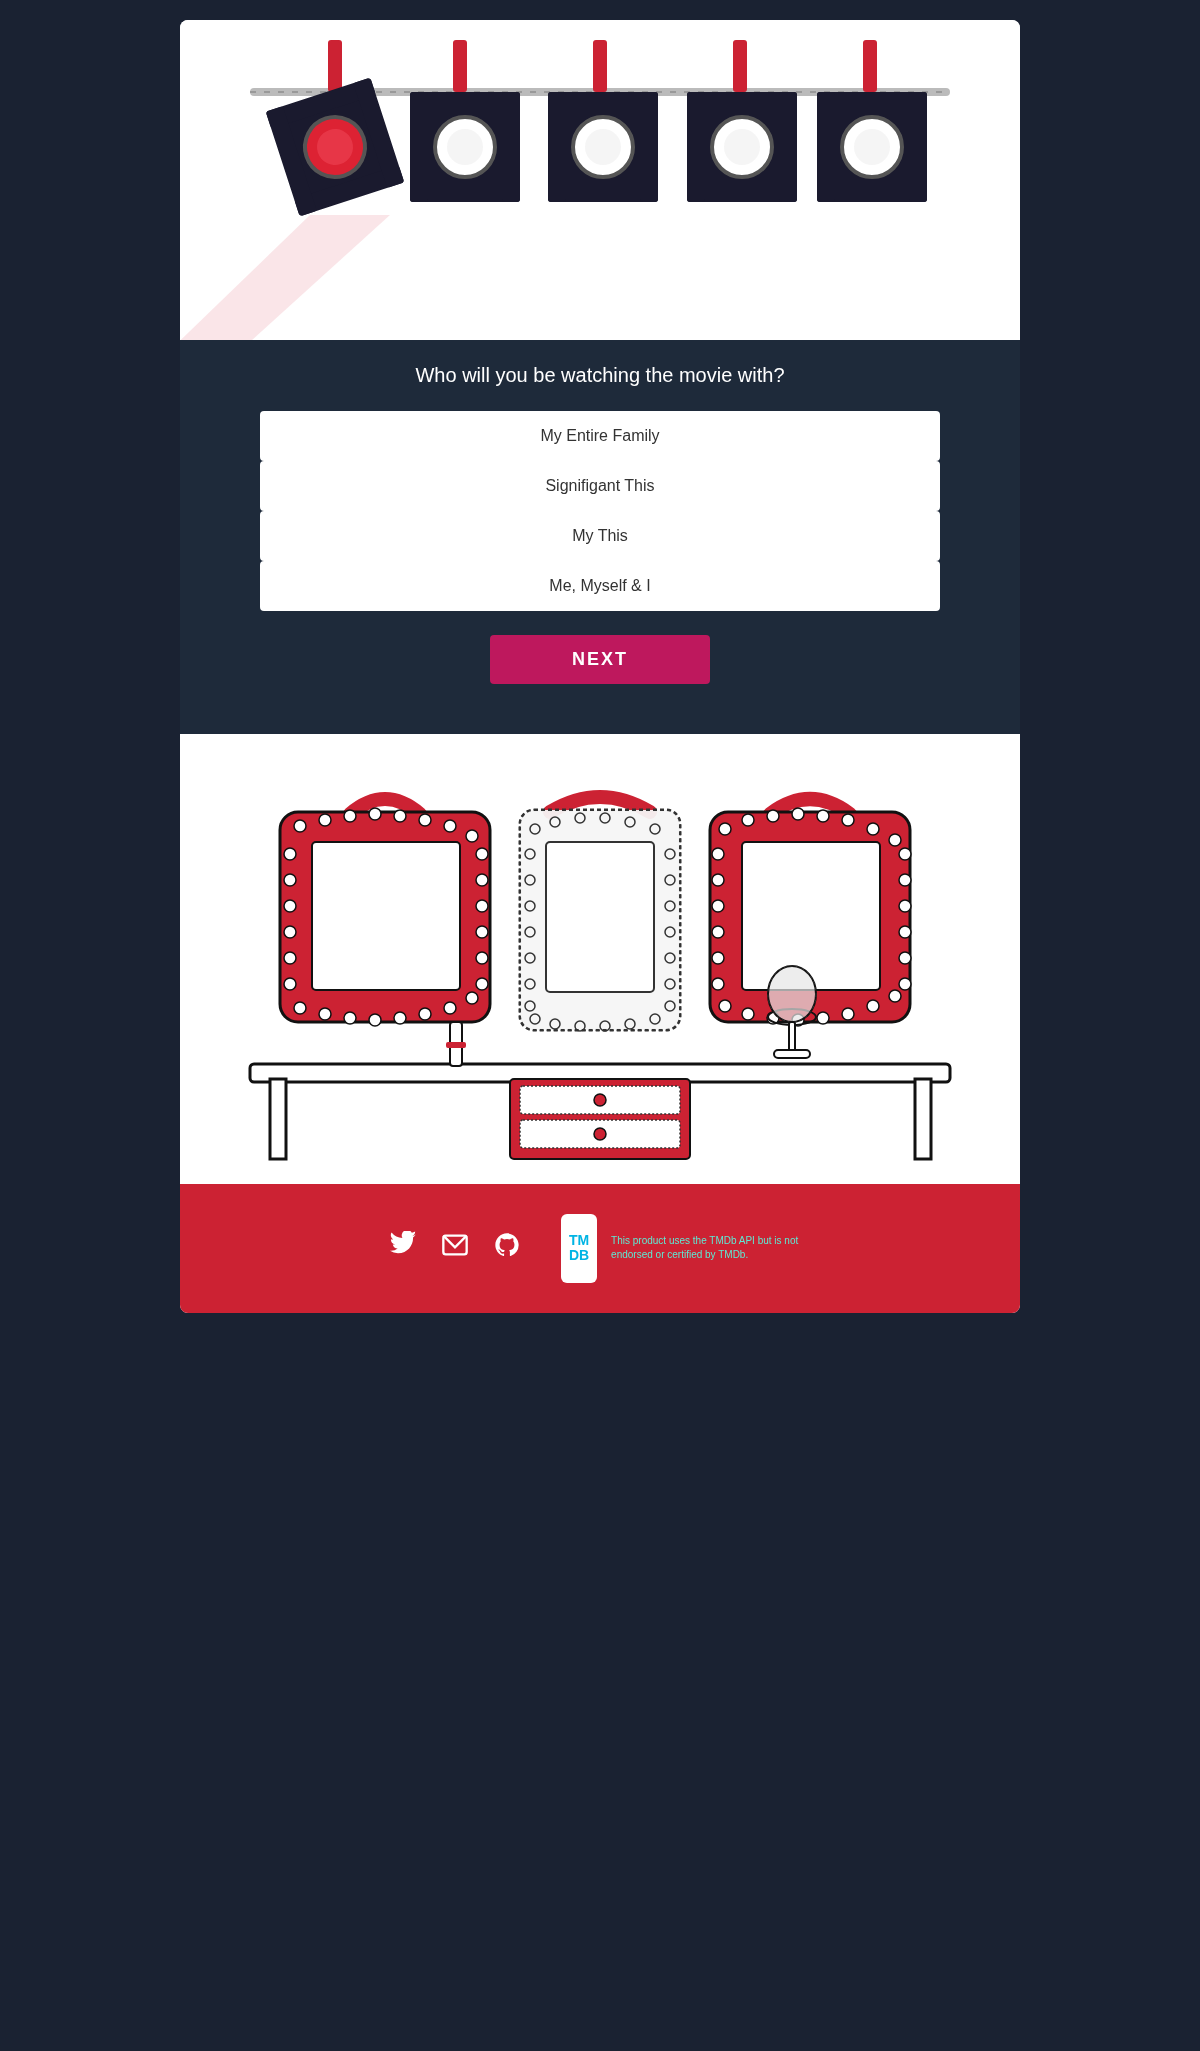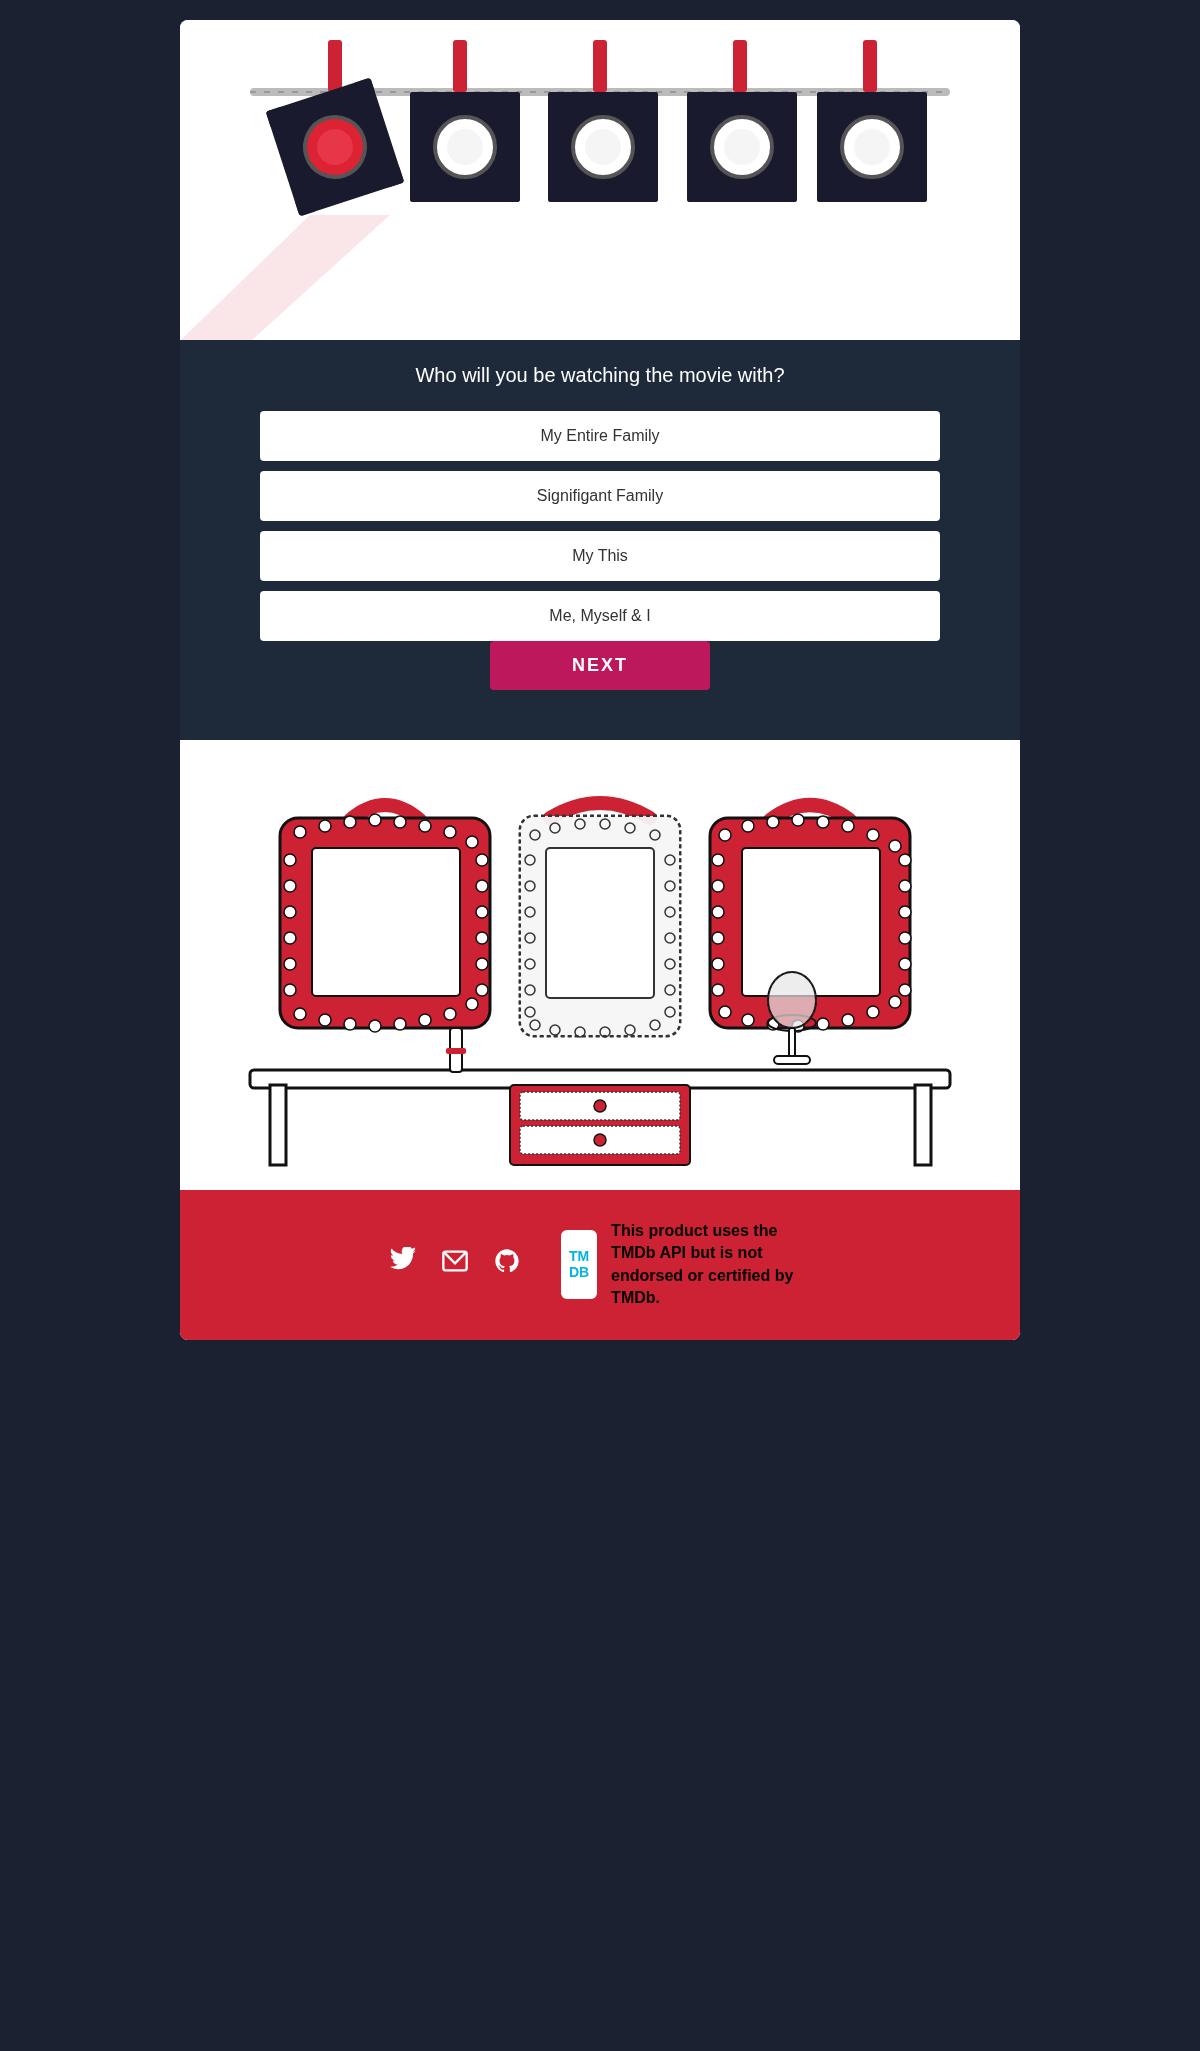--- a/index.html
+++ b/index.html
@@ -27,21 +27,21 @@
     .quiz-question {
       color: #fff;
       font-size: 20px;
       text-align: center;
       margin-bottom: 24px;
       font-weight: 400;
     }
     .quiz-options {
       display: flex;
       flex-direction: column;
-      gap: 10px;
+      margin-bottom: 24px;
       align-items: center;
     }
     .quiz-option {
       background: #fff;
       border: none;
       border-radius: 4px;
       padding: 16px 24px;
       font-size: 16px;
       color: #333;
       text-align: center;
@@ -105,25 +105,24 @@
       font-size: 14px;
       font-weight: bold;
       color: #01b4e4;
       line-height: 1.1;
       text-align: center;
     }
     .tmdb-badge span {
       display: block;
     }
     .footer-text {
-      color: #000000;
-      font-size: 16px;
+      color: #5eead4;
+      font-size: 10px;
       max-width: 200px;
       line-height: 1.4;
-      font-weight: bold;
     }
 
     
     .spotlights-area {
       width: 100%;
       background: #fff;
       display: flex;
       justify-content: center;
     }
   </style>
@@ -202,21 +201,21 @@
         <circle cx="55" cy="55" r="18" fill="#eeeeee" opacity="0.6"></circle>
       </g>
     </svg>
   </div>
 
   <div class="quiz-section">
     <p class="quiz-question">Who will you be watching the movie with?</p>
 
     <div class="quiz-options">
       <button class="quiz-option">My Entire Family</button>
-      <button class="quiz-option">Signifigant Family</button>
+      <button class="quiz-option">Signifigant This</button>
       <button class="quiz-option">My This</button>
       <button class="quiz-option">Me, Myself &amp; I</button>
     </div>
 
     <button class="quiz-next-btn">NEXT</button>
   </div>
 
   <div class="vanity-section">
     <svg width="760" height="390" viewBox="0 0 760 390" xmlns="http://www.w3.org/2000/svg">
 

